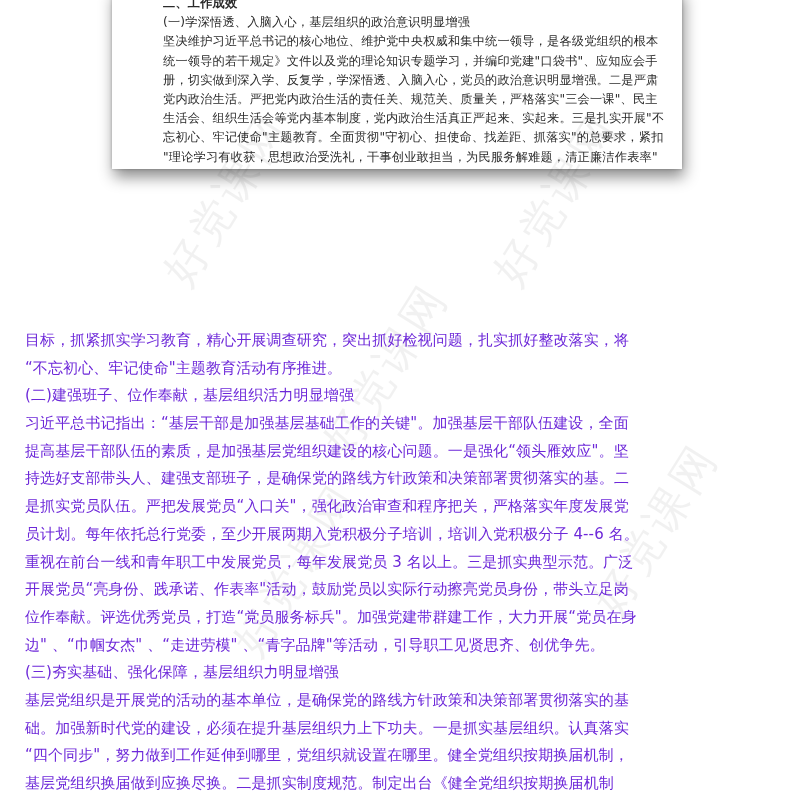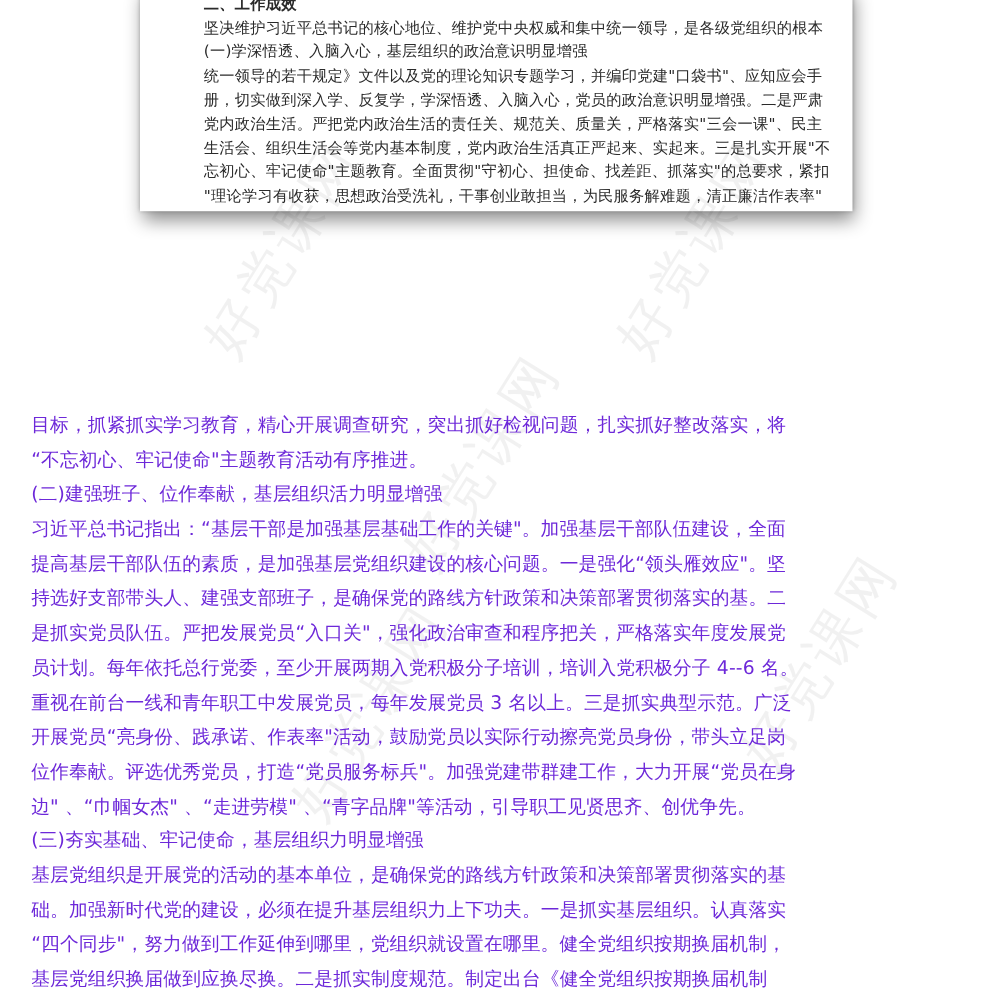--- a/index.html
+++ b/index.html
@@ -70,22 +70,22 @@
     }
   </style>
 </head>
 <body>
 
 <div>
 
   <div class="preview-card">
     <div class="preview-inner">
       <div class="pl heading">二、工作成效</div>
+      <div class="pl">(一)学深悟透、入脑入心，基层组织的政治意识明显增强</div>
       <div class="pl">坚决维护习近平总书记的核心地位、维护党中央权威和集中统一领导，是各级党组织的根本</div>
-      <div class="pl">(一)学深悟透、入脑入心，基层组织的政治意识明显增强</div>
       <div class="pl">统一领导的若干规定》文件以及党的理论知识专题学习，并编印党建"口袋书"、应知应会手</div>
       <div class="pl">册，切实做到深入学、反复学，学深悟透、入脑入心，党员的政治意识明显增强。二是严肃</div>
       <div class="pl">党内政治生活。严把党内政治生活的责任关、规范关、质量关，严格落实"三会一课"、民主</div>
       <div class="pl">生活会、组织生活会等党内基本制度，党内政治生活真正严起来、实起来。三是扎实开展"不</div>
       <div class="pl">忘初心、牢记使命"主题教育。全面贯彻"守初心、担使命、找差距、抓落实"的总要求，紧扣</div>
       <div class="pl">"理论学习有收获，思想政治受洗礼，干事创业敢担当，为民服务解难题，清正廉洁作表率"</div>
     </div>
   </div>
 
   <div class="watermark" style="left:130px; top:170px;">好党课网</div>
@@ -100,20 +100,20 @@
     <div class="bl">(二)建强班子、位作奉献，基层组织活力明显增强</div>
     <div class="bl">习近平总书记指出：“基层干部是加强基层基础工作的关键"。加强基层干部队伍建设，全面</div>
     <div class="bl">提高基层干部队伍的素质，是加强基层党组织建设的核心问题。一是强化“领头雁效应"。坚</div>
     <div class="bl">持选好支部带头人、建强支部班子，是确保党的路线方针政策和决策部署贯彻落实的基。二</div>
     <div class="bl">是抓实党员队伍。严把发展党员“入口关"，强化政治审查和程序把关，严格落实年度发展党</div>
     <div class="bl">员计划。每年依托总行党委，至少开展两期入党积极分子培训，培训入党积极分子 4--6 名。</div>
     <div class="bl">重视在前台一线和青年职工中发展党员，每年发展党员 3 名以上。三是抓实典型示范。广泛</div>
     <div class="bl">开展党员“亮身份、践承诺、作表率"活动，鼓励党员以实际行动擦亮党员身份，带头立足岗</div>
     <div class="bl">位作奉献。评选优秀党员，打造“党员服务标兵"。加强党建带群建工作，大力开展“党员在身</div>
     <div class="bl">边" 、“巾帼女杰" 、“走进劳模" 、“青字品牌"等活动，引导职工见贤思齐、创优争先。</div>
-    <div class="bl">(三)夯实基础、牢记使命，基层组织力明显增强</div>
+    <div class="bl">(三)夯实基础、强化保障，基层组织力明显增强</div>
     <div class="bl">基层党组织是开展党的活动的基本单位，是确保党的路线方针政策和决策部署贯彻落实的基</div>
     <div class="bl">础。加强新时代党的建设，必须在提升基层组织力上下功夫。一是抓实基层组织。认真落实</div>
     <div class="bl">“四个同步"，努力做到工作延伸到哪里，党组织就设置在哪里。健全党组织按期换届机制，</div>
     <div class="bl">基层党组织换届做到应换尽换。二是抓实制度规范。制定出台《健全党组织按期换届机制</div>
   </div>
 
 </div>
 
 </body></html>

